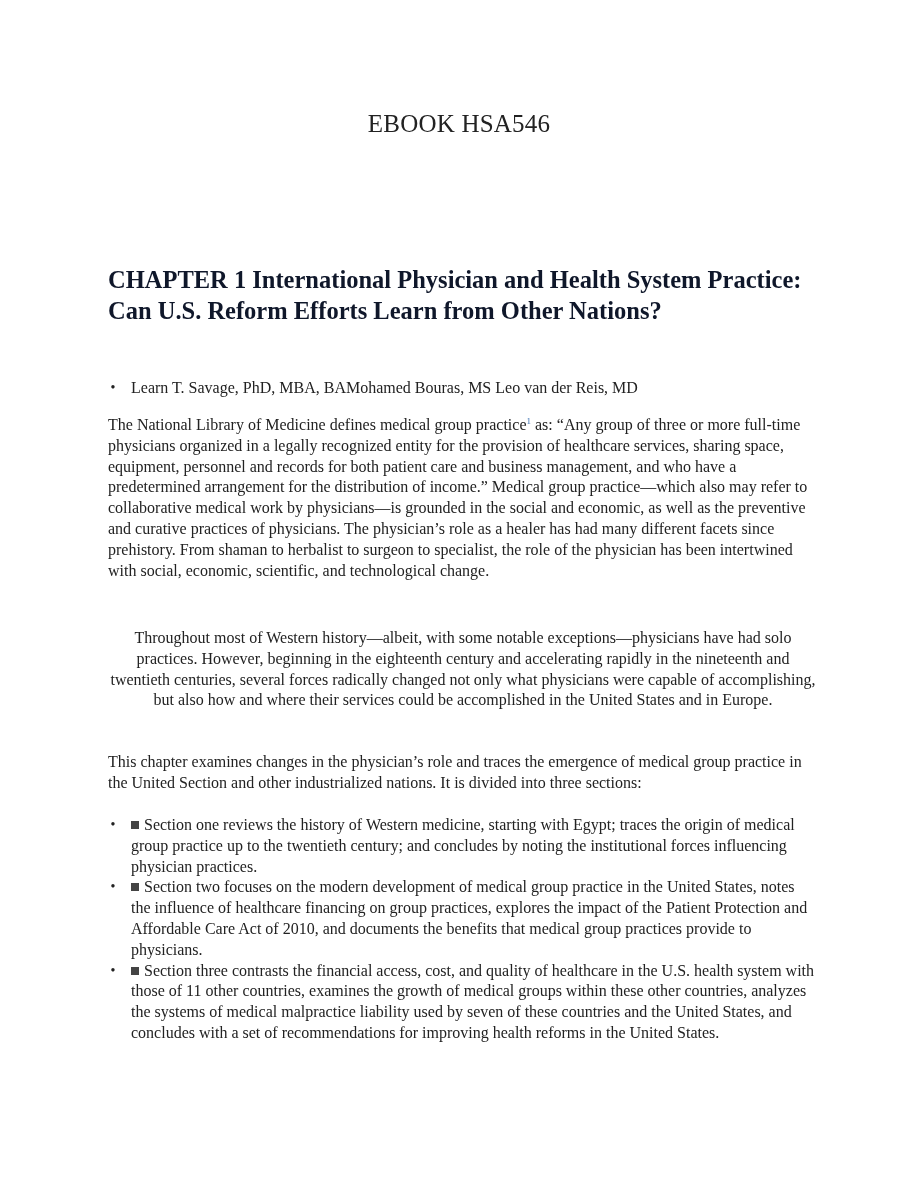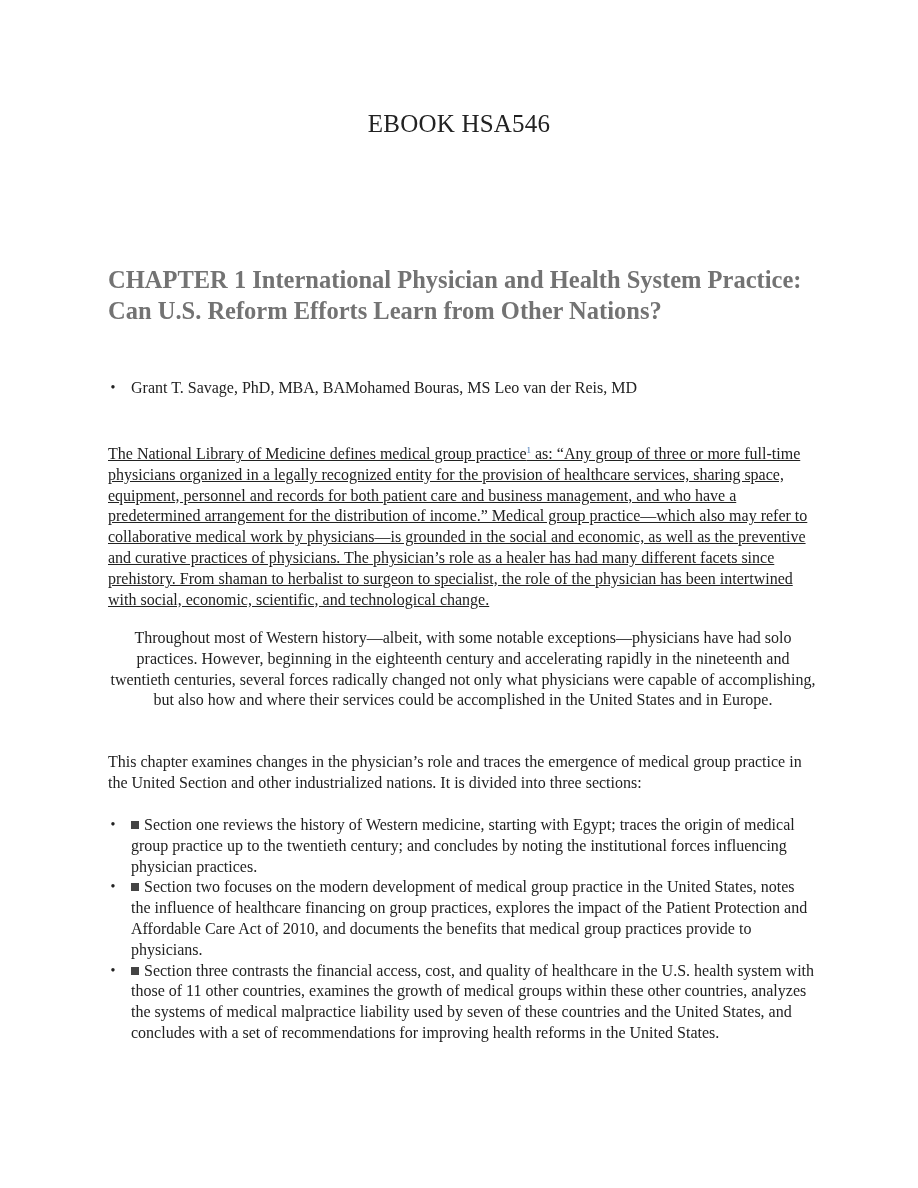--- a/index.html
+++ b/index.html
@@ -32,21 +32,21 @@
       letter-spacing: 0.2px;
     }
     .chapter-heading {
       position: absolute;
       left: 108px;
       top: 264px;
       width: 700px;
       font-weight: bold;
       font-size: 24.5px;
       line-height: 31px;
-      color: #737373;
+      color: #0f172a;
     }
     .authors {
       position: absolute;
       left: 108px;
       top: 378px;
       width: 720px;
       font-size: 16px;
       line-height: 20px;
       margin: 0;
       padding: 0;
@@ -65,21 +65,21 @@
       font-size: 14px;
     }
     .para {
       position: absolute;
       left: 108px;
       width: 710px;
       font-size: 16px;
       line-height: 20.8px;
       margin: 0;
     }
-    .p1 { top: 444px; text-decoration: underline; }
+    .p1 { top: 415px; }
     .p2 { top: 628px; text-align: center; }
     .p3 { top: 752px; }
     .footnote-ref {
       color: #3a6fb0;
       font-size: 9px;
       vertical-align: super;
       line-height: 0;
     }
     .sections {
       position: absolute;
@@ -104,21 +104,21 @@
 <body>
 
 <div class="page">
   <div class="doc-title">EBOOK HSA546</div>
 
   <div class="chapter-heading">CHAPTER 1 International Physician and Health System Practice: Can U.S. Reform Efforts Learn from Other Nations?</div>
 
   <ul class="authors">
     <li>
       <span class="bullet">•</span>
-      <span>Grant T. Savage, PhD, MBA, BAMohamed Bouras, MS Leo van der Reis, MD</span>
+      <span>Learn T. Savage, PhD, MBA, BAMohamed Bouras, MS Leo van der Reis, MD</span>
     </li>
   </ul>
 
   <p class="para p1"><span>The National Library of Medicine defines medical group practice</span><a class="footnote-ref">1</a><span> as: “Any group of three or more full-time physicians organized in a legally recognized entity for the provision of healthcare services, sharing space, equipment, personnel and records for both patient care and business management, and who have a predetermined arrangement for the distribution of income.” Medical group practice—which also may refer to collaborative medical work by physicians—is grounded in the social and economic, as well as the preventive and curative practices of physicians. The physician’s role as a healer has had many different facets since prehistory. From shaman to herbalist to surgeon to specialist, the role of the physician has been intertwined with social, economic, scientific, and technological change.</span></p>
 
   <p class="para p2">Throughout most of Western history—albeit, with some notable exceptions—physicians have had solo practices. However, beginning in the eighteenth century and accelerating rapidly in the nineteenth and twentieth centuries, several forces radically changed not only what physicians were capable of accomplishing, but also how and where their services could be accomplished in the United States and in Europe.</p>
 
   <p class="para p3">This chapter examines changes in the physician’s role and traces the emergence of medical group practice in the United Section and other industrialized nations. It is divided into three sections:</p>
 
   <ul class="sections">

